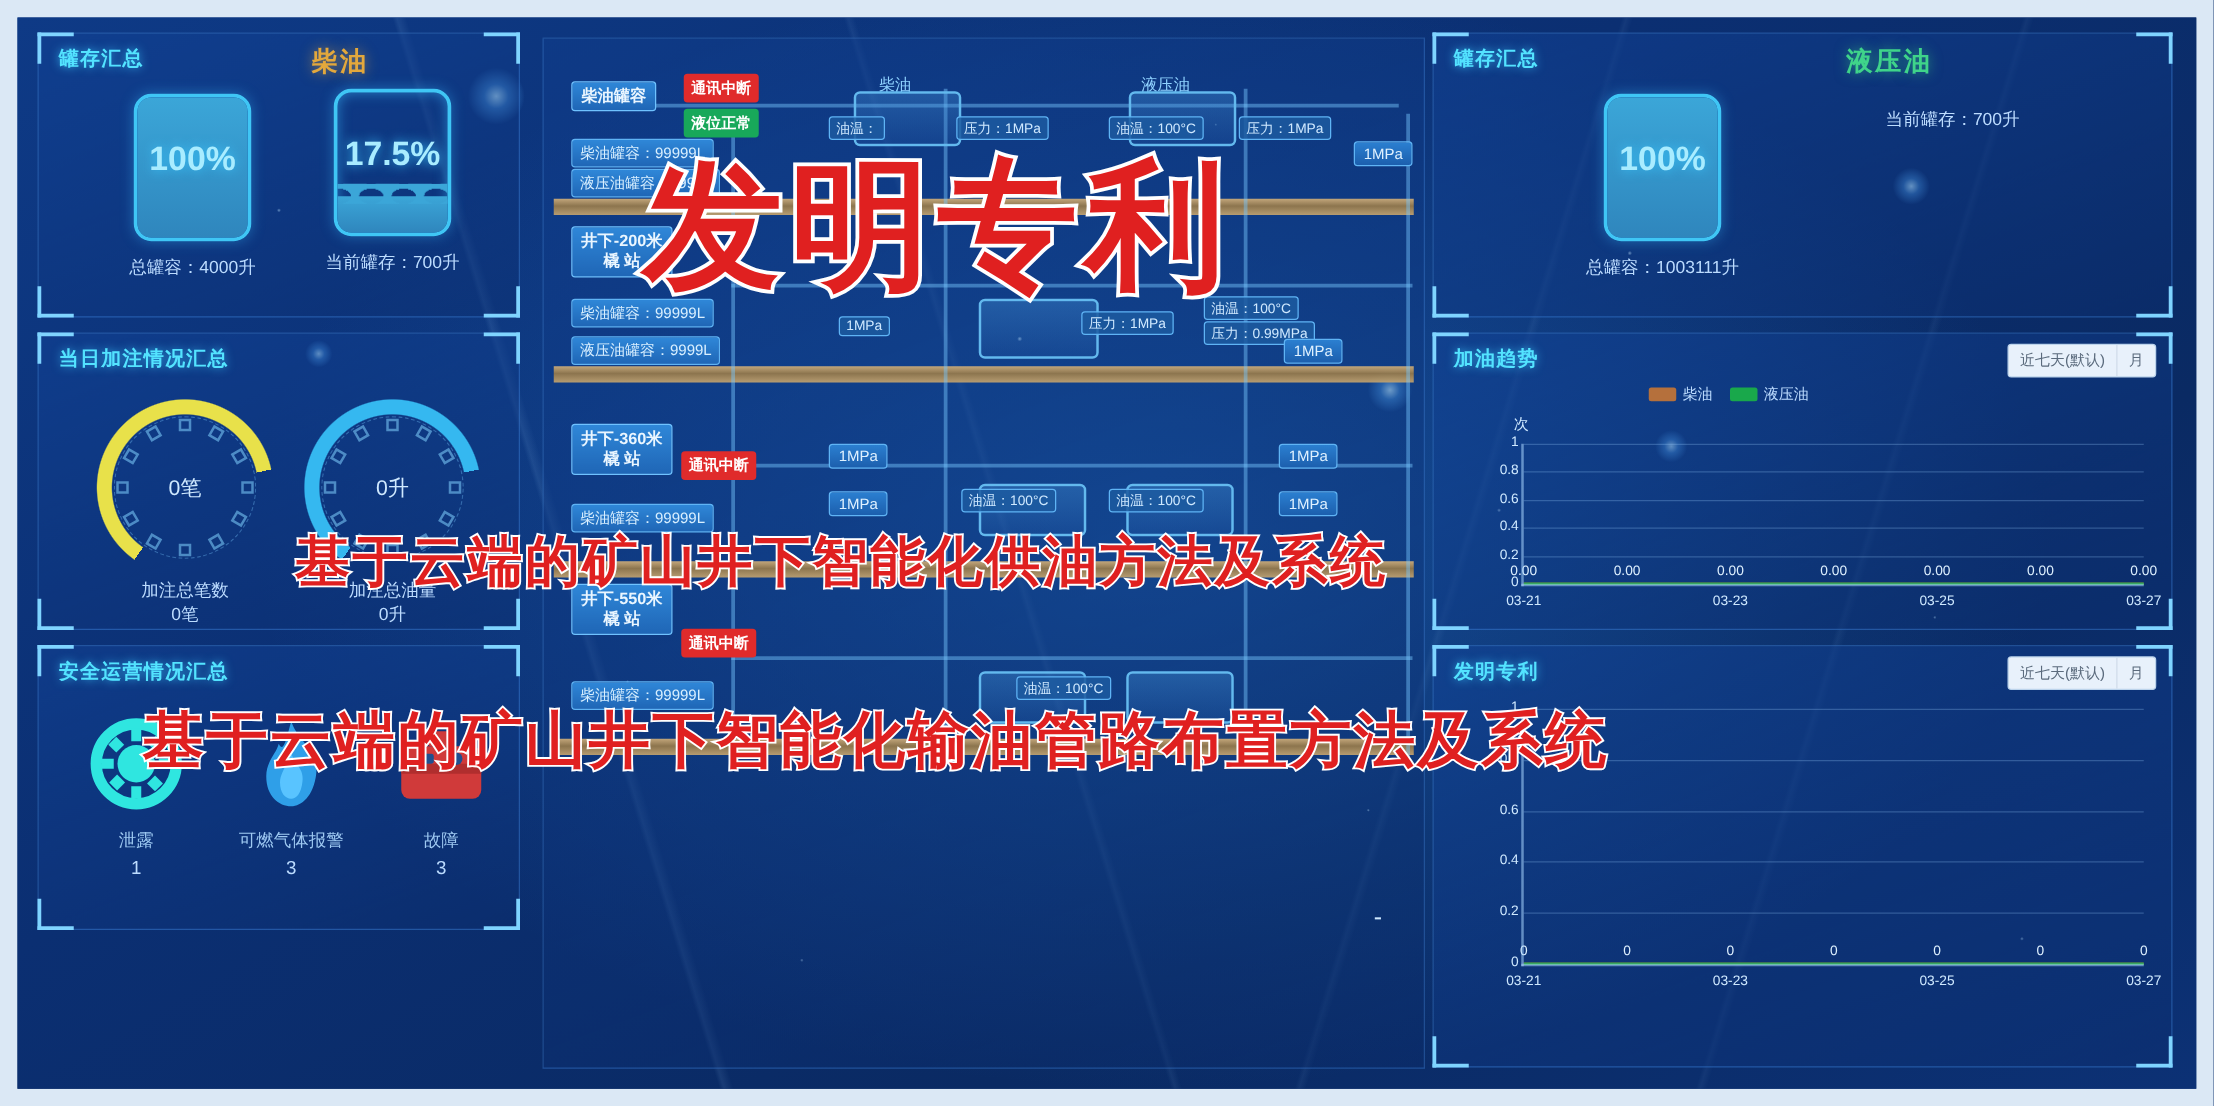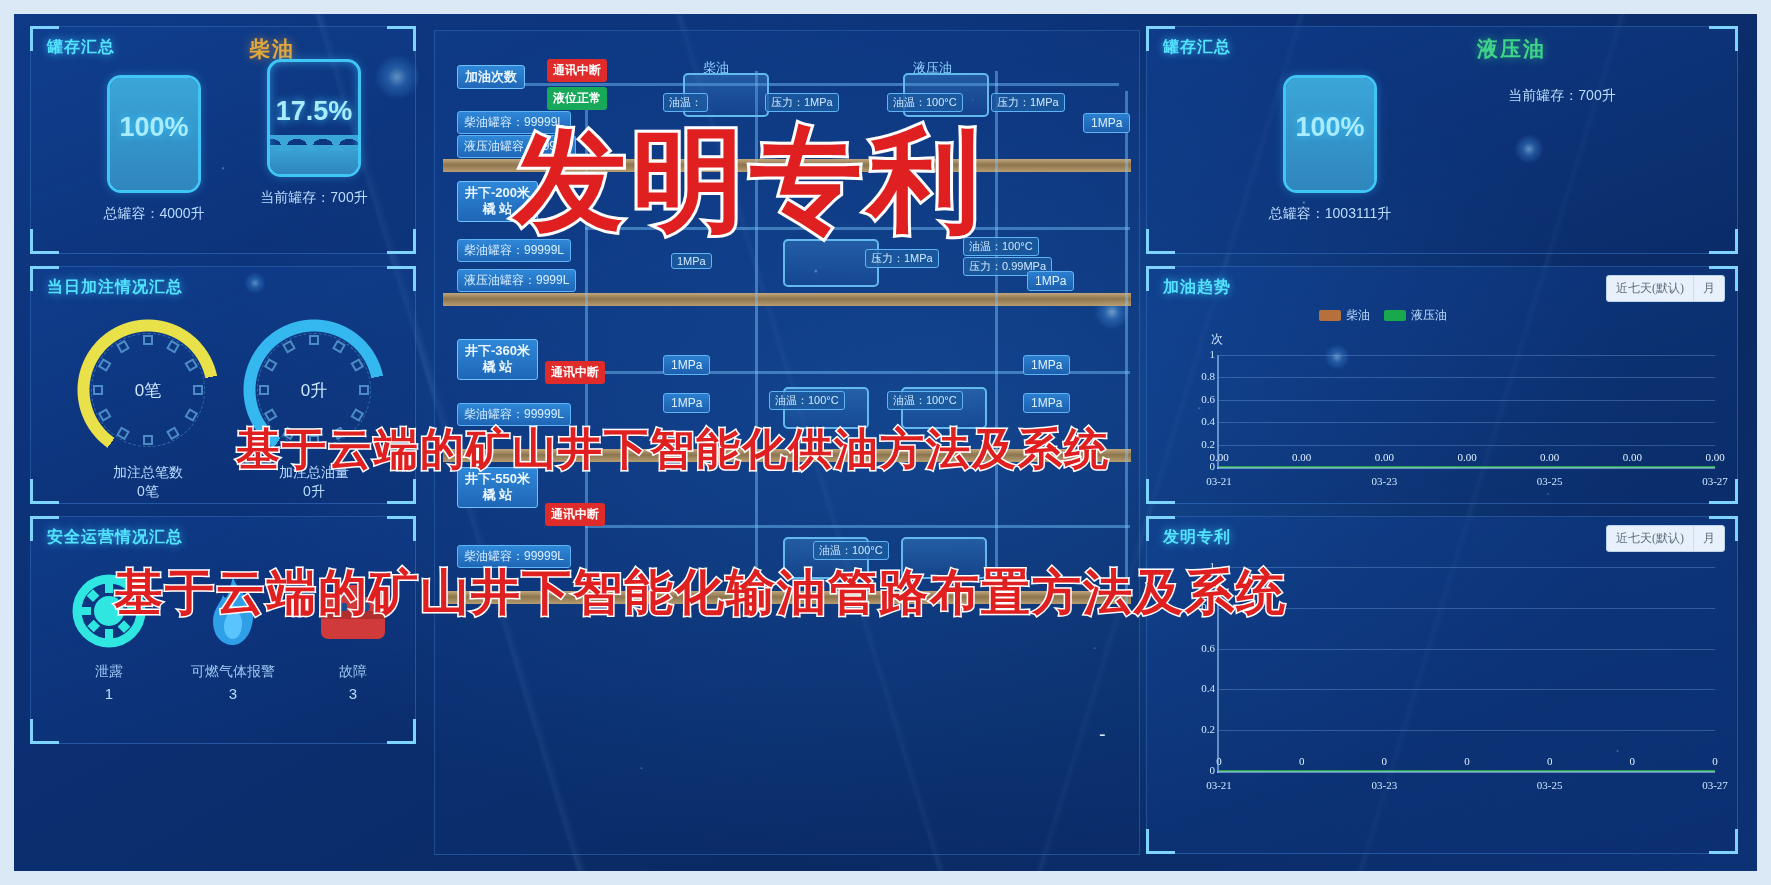--- a/index.html
+++ b/index.html
@@ -112,21 +112,21 @@
 
   
   #msgbox { position:absolute; left:432px; top:598px; width:682px; height:238px;
     background:linear-gradient(180deg, rgba(14,56,130,.55), rgba(10,40,100,.45));
     border:1px solid rgba(90,170,255,.3); }
   #msgbox .ptitle { top:8px; }
   .msgrow { position:absolute; left:16px; font-size:11px; color:#ff4d4d; white-space:nowrap;
     text-shadow:0 0 3px rgba(255,60,60,.5); }
 
   
-  .chartpanel { position:absolute;font-family:Liberation Serif, serif; }
+  .chartpanel { position:absolute; }
   .seg { position:absolute; display:flex; background:#e8f1fb; border-radius:3px; overflow:hidden;
     border:1px solid #bcd4ec; }
   .seg div { font-size:12px; color:#5b6b7d; padding:4px 9px; border-right:1px solid #cfdcea; }
   .seg div:last-child{border-right:none}
   .legend { position:absolute; display:flex; gap:14px; align-items:center; }
   .legend span.sw { width:22px; height:11px; display:inline-block; border-radius:2px; }
   .legend span.lt { font-size:12px; color:#bcdcff; margin-left:5px; }
   .axisY { position:absolute; font-size:11px; color:#cfe9ff; text-align:right; }
   .axisX { position:absolute; font-size:11px; color:#cfe9ff; }
   .grid { position:absolute; left:0; right:0; height:1px; background:rgba(150,200,250,.28); }
@@ -162,21 +162,21 @@
     <div class="tanktitle" style="position:absolute;left:218px;top:8px;color:#e3a83c;text-shadow:0 0 10px rgba(230,170,60,.6)">柴油</div>
 
     <div class="tankwrap" style="left:48px;top:48px;width:150px">
       <div class="tank">
         <div class="fill" style="height:100%"></div>
         <div class="pct">100%</div>
       </div>
       <div class="tanklabel">总罐容：4000升</div>
     </div>
 
-    <div class="tankwrap" style="left:208px;top:32px;width:150px">
+    <div class="tankwrap" style="left:208px;top:44px;width:150px">
       <div class="tank">
         <div class="fill" style="height:26%">
               <div class="wave"></div>
             </div>
         <div class="pct">17.5%</div>
       </div>
       <div class="tanklabel">当前罐存：700升</div>
     </div>
   </div>
 
@@ -291,21 +291,21 @@
     <div class="pipe" style="left:150px;top:60px;width:3px;height:520px"></div>
     <div class="pipe" style="left:320px;top:40px;width:3px;height:540px"></div>
     <div class="pipe" style="left:560px;top:40px;width:3px;height:540px"></div>
     <div class="pipe" style="left:690px;top:60px;width:3px;height:520px"></div>
     <div class="pipe" style="left:30px;top:52px;right:20px;height:3px"></div>
     <div class="pipe" style="left:150px;top:196px;width:545px;height:3px"></div>
     <div class="pipe" style="left:150px;top:340px;width:545px;height:3px"></div>
     <div class="pipe" style="left:150px;top:494px;width:545px;height:3px"></div>
 
     <div class="station" style="left:22px;top:34px">
-      <div class="stname">加油次数</div>
+      <div class="stname">柴油罐容</div>
     </div>
     <div style="position:absolute;left:112px;top:28px">
       <span class="badge red">通讯中断</span>
     </div>
     <div style="position:absolute;left:112px;top:56px">
       <span class="badge green">液位正常</span>
     </div>
     <div class="tagline" style="position:absolute;left:22px;top:76px">柴油罐容：99999L</div>
     <div class="tagline" style="position:absolute;left:22px;top:100px">液压油罐容：9999L</div>
 

